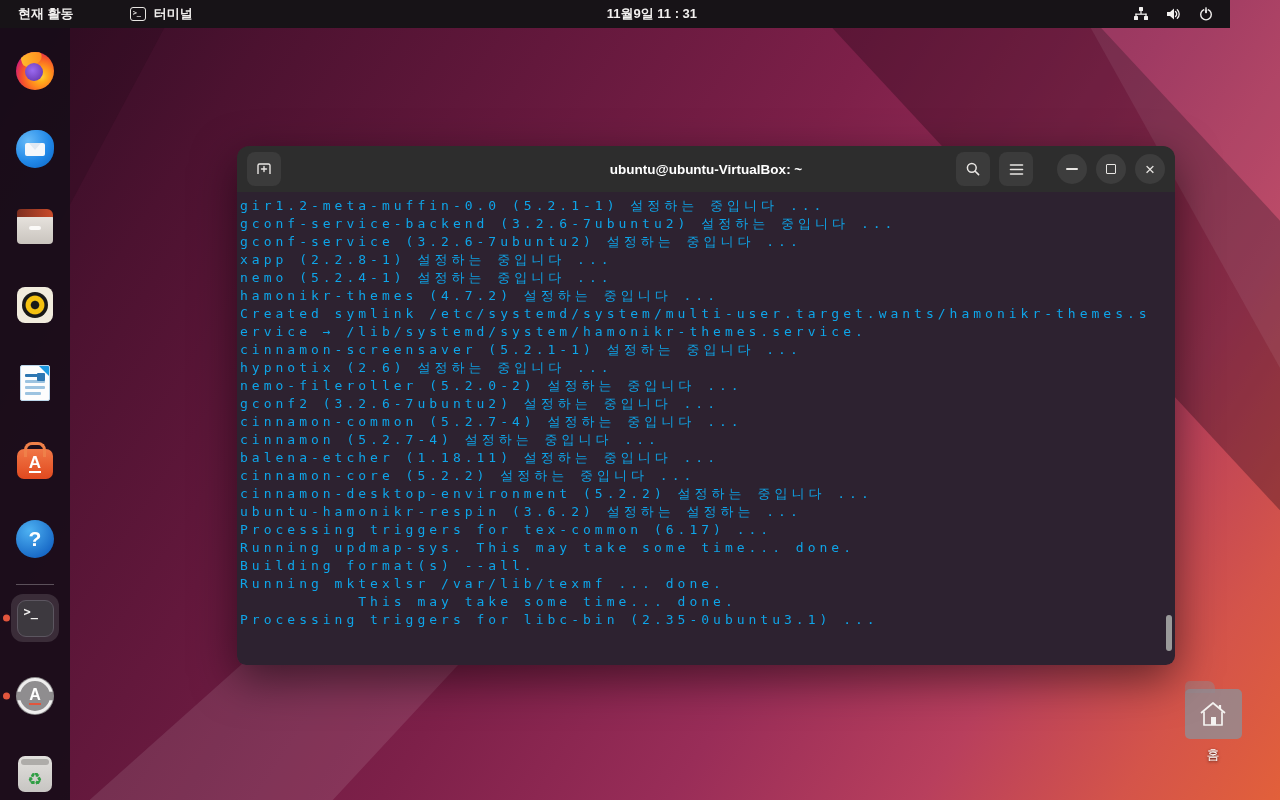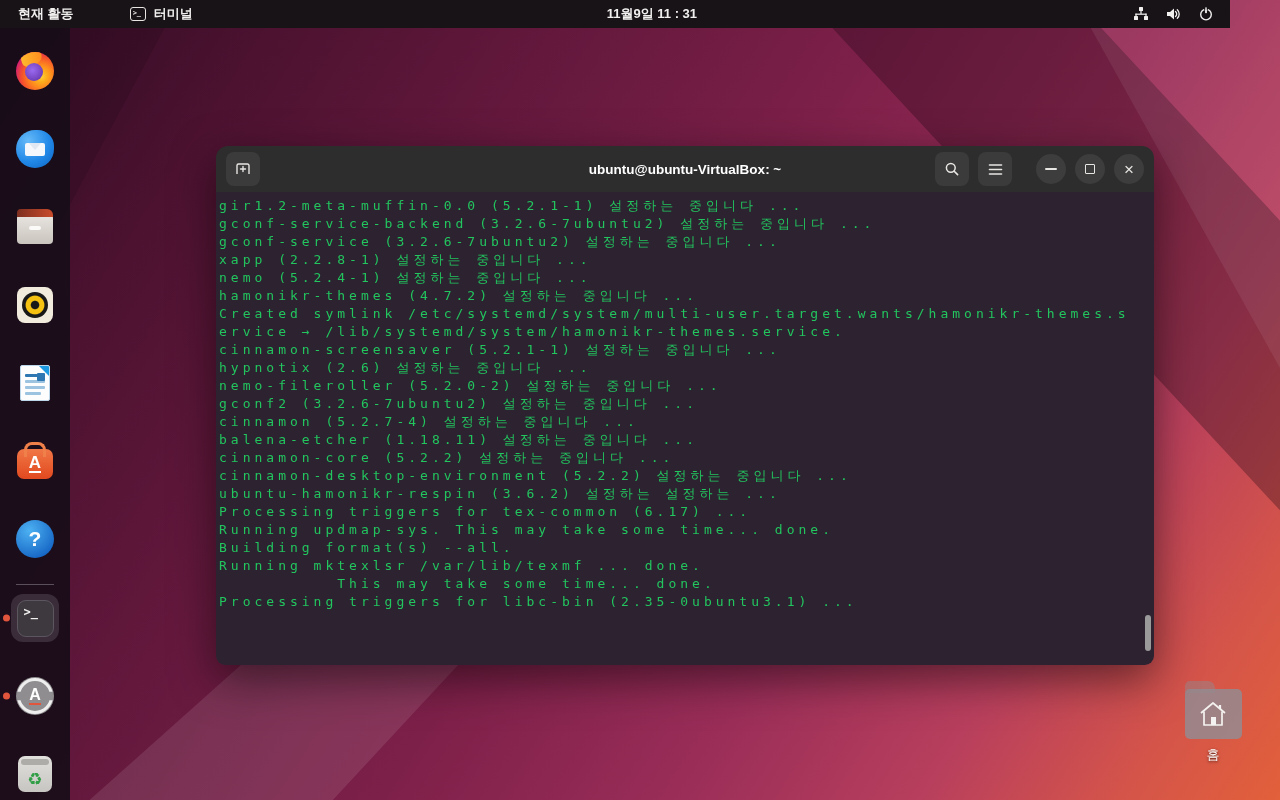--- a/index.html
+++ b/index.html
@@ -95,38 +95,38 @@
     border:3px solid #efeeee; clip-path:polygon(0 0,100% 0,100% 38%,0 38%,0 62%,100% 62%,100% 100%,0 100%); }
   .icon-updater b { color:#fff; font-size:16px; border-bottom:2.5px solid #e2553d; line-height:1.05; }
 
   .icon-trash { width:34px; height:36px; background:linear-gradient(#e2e0dd,#c7c5c2); border-radius:7px;
     position:relative; display:flex; align-items:flex-end; justify-content:center; }
   .icon-trash::before { content:""; position:absolute; left:3px; right:3px; top:3px; height:6px;
     background:#aeaca9; border-radius:3px; }
   .icon-trash span { color:#2f9e44; font-size:17px; line-height:24px; }
 
   
-  .term-win { position:absolute; left:216px; top:146px; width:938px; height:519px;
+  .term-win { position:absolute; left:237px; top:146px; width:938px; height:519px;
     border-radius:12px 12px 9px 9px; box-shadow:0 14px 44px rgba(0,0,0,0.5); overflow:hidden; z-index:30; }
   .term-header { height:46px; background:#2d2d2d; display:flex; align-items:center; padding:0 10px; position:relative; }
   .hbtn { width:34px; height:34px; border-radius:8px; background:#3b3b3b; display:flex;
     align-items:center; justify-content:center; cursor:pointer; }
   .cbtn { width:30px; height:30px; border-radius:50%; background:#3d3d3d; display:flex;
     align-items:center; justify-content:center; cursor:pointer; color:#e8e6e3; }
   .term-title { position:absolute; left:50%; transform:translateX(-50%); color:#fff;
     font-size:13.5px; font-weight:700; white-space:nowrap; }
   .hright { margin-left:auto; display:flex; align-items:center; gap:9px; }
   .hright .gap { width:6px; }
   .min-bar { width:12px; height:2px; background:#e8e6e3; border-radius:1px; display:block; }
   .max-box { width:10px; height:10px; border:1.6px solid #e8e6e3; border-radius:1px; display:block; }
   .close-x { font-size:17px; line-height:1; font-weight:400; }
 
   .term-body { position:relative; height:473px; background:#2d2230; padding:5px 0 0 3px; cursor:text; }
   .t-line { height:18px; white-space:pre; overflow:hidden;
-    font:13px/18px "DejaVu Sans Mono",monospace; letter-spacing:4px; color:#22c55e; }
+    font:13px/18px "DejaVu Sans Mono",monospace; letter-spacing:4px; color:#0ea5e9; }
   .t-scroll { position:absolute; right:3px; bottom:14px; width:6px; height:36px; background:#9a9a9a; border-radius:3px; cursor:pointer; }
 
   
   .home-launcher { position:absolute; left:1182px; top:680px; width:62px; text-align:center; cursor:pointer; z-index:10; }
   .home-folder { width:57px; height:50px; margin:0 auto; position:relative;
     background:rgba(146,140,146,0.82); border-radius:5px; margin-top:9px;
     display:flex; align-items:center; justify-content:center; }
   .home-folder::before { content:""; position:absolute; left:0; top:-8px; width:30px; height:12px;
     background:rgba(146,140,146,0.45); border-radius:5px 7px 0 0; }
   .home-label { margin-top:7px; color:#fff; font-size:13px; text-shadow:0 1px 3px rgba(0,0,0,0.7); }
@@ -280,20 +280,21 @@
     <div class="t-line">gconf-service (3.2.6-7ubuntu2) 설정하는 중입니다 ...</div>
     <div class="t-line">xapp (2.2.8-1) 설정하는 중입니다 ...</div>
     <div class="t-line">nemo (5.2.4-1) 설정하는 중입니다 ...</div>
     <div class="t-line">hamonikr-themes (4.7.2) 설정하는 중입니다 ...</div>
     <div class="t-line">Created symlink /etc/systemd/system/multi-user.target.wants/hamonikr-themes.s</div>
     <div class="t-line">ervice → /lib/systemd/system/hamonikr-themes.service.</div>
     <div class="t-line">cinnamon-screensaver (5.2.1-1) 설정하는 중입니다 ...</div>
     <div class="t-line">hypnotix (2.6) 설정하는 중입니다 ...</div>
     <div class="t-line">nemo-fileroller (5.2.0-2) 설정하는 중입니다 ...</div>
     <div class="t-line">gconf2 (3.2.6-7ubuntu2) 설정하는 중입니다 ...</div>
+    <div class="t-line">cinnamon-common (5.2.7-4) 설정하는 중입니다 ...</div>
     <div class="t-line">cinnamon (5.2.7-4) 설정하는 중입니다 ...</div>
     <div class="t-line">balena-etcher (1.18.11) 설정하는 중입니다 ...</div>
     <div class="t-line">cinnamon-core (5.2.2) 설정하는 중입니다 ...</div>
     <div class="t-line">cinnamon-desktop-environment (5.2.2) 설정하는 중입니다 ...</div>
     <div class="t-line">ubuntu-hamonikr-respin (3.6.2) 설정하는 설정하는 ...</div>
     <div class="t-line">Processing triggers for tex-common (6.17) ...</div>
     <div class="t-line">Running updmap-sys. This may take some time... done.</div>
     <div class="t-line">Building format(s) --all.</div>
     <div class="t-line">Running mktexlsr /var/lib/texmf ... done.</div>
     <div class="t-line">          This may take some time... done.</div>

